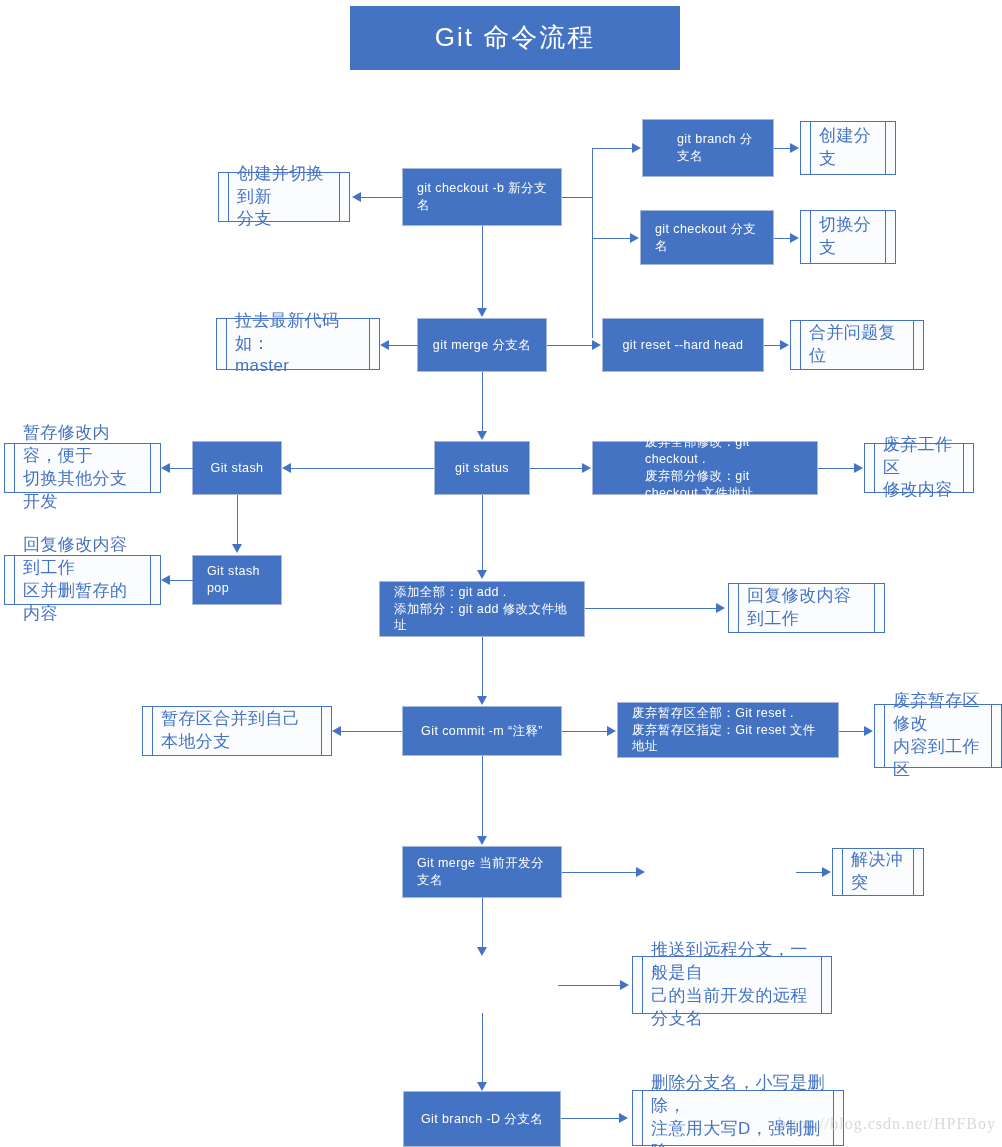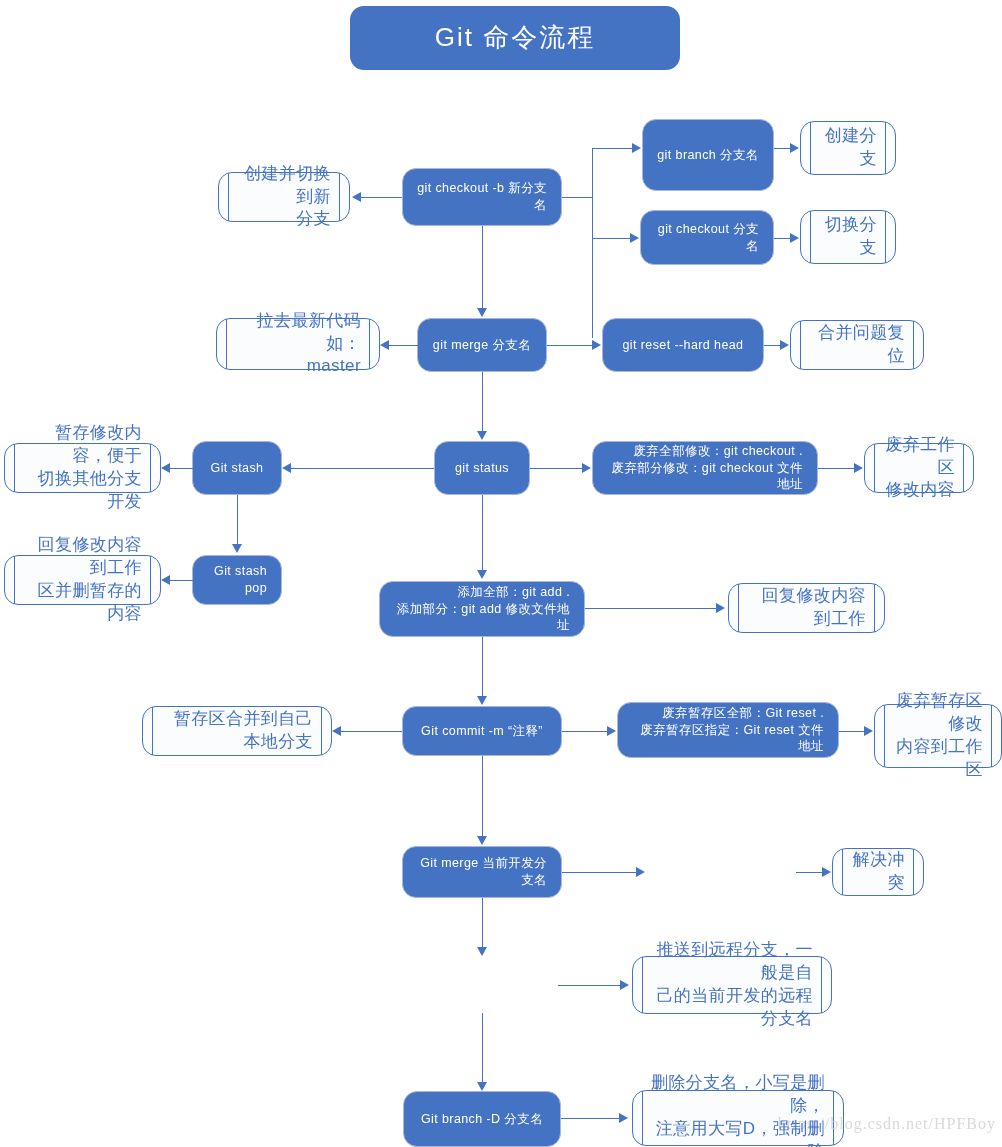--- a/index.html
+++ b/index.html
@@ -17,24 +17,23 @@
     background: #ffffff;
     overflow: hidden;
   }
   
   .node {
     position: absolute;
     box-sizing: border-box;
     display: flex;
     align-items: center;
     justify-content: center;
-    text-align: right;
+    text-align: left;
     line-height: 1.35;
     white-space: pre-line;
-    border-radius: 14px;
   }
   .node.solid {
     background: #4573c4;
     border: 1px solid #a9b8d8;
     color: #ffffff;
     font-size: 12.5px;
     letter-spacing: 0.4px;
   }
   .node.title {
     background: #4573c4;
@@ -123,21 +122,21 @@
 
   <div class="node light" style="left:218px;top:172px;width:132px;height:50px;">
     <span class="label">创建并切换到新
 分支</span>
   </div>
 
   <div class="node solid" style="left:402px;top:168px;width:160px;height:58px;">
     <span class="label">git checkout -b 新分支名</span>
   </div>
 
-  <div class="node solid" style="left:642px;top:119px;width:132px;height:72px;">
+  <div class="node solid" style="left:642px;top:119px;width:132px;height:58px;padding-left:20px;">
     <span class="label">git branch 分支名</span>
   </div>
 
   <div class="node light" style="left:800px;top:121px;width:96px;height:54px;">
     <span class="label">创建分支</span>
   </div>
 
   <div class="node solid" style="left:640px;top:210px;width:134px;height:55px;">
     <span class="label">git checkout 分支名</span>
   </div>
@@ -200,21 +199,21 @@
   </div>
 
   <div class="node solid" style="left:192px;top:441px;width:90px;height:54px;">
     <span class="label">Git stash</span>
   </div>
 
   <div class="node solid" style="left:434px;top:441px;width:96px;height:54px;">
     <span class="label">git  status</span>
   </div>
 
-  <div class="node solid" style="left:592px;top:441px;width:226px;height:54px;">
+  <div class="node solid" style="left:592px;top:441px;width:226px;height:54px;padding-left:38px;">
     <span class="label">废弃全部修改：git  checkout .
 废弃部分修改：git checkout 文件地址</span>
   </div>
 
   <div class="node light" style="left:864px;top:443px;width:110px;height:50px;">
     <span class="label">废弃工作区
 修改内容</span>
   </div>
 
   <div class="ln h" style="left:169px;top:468px;width:24px;"></div>

